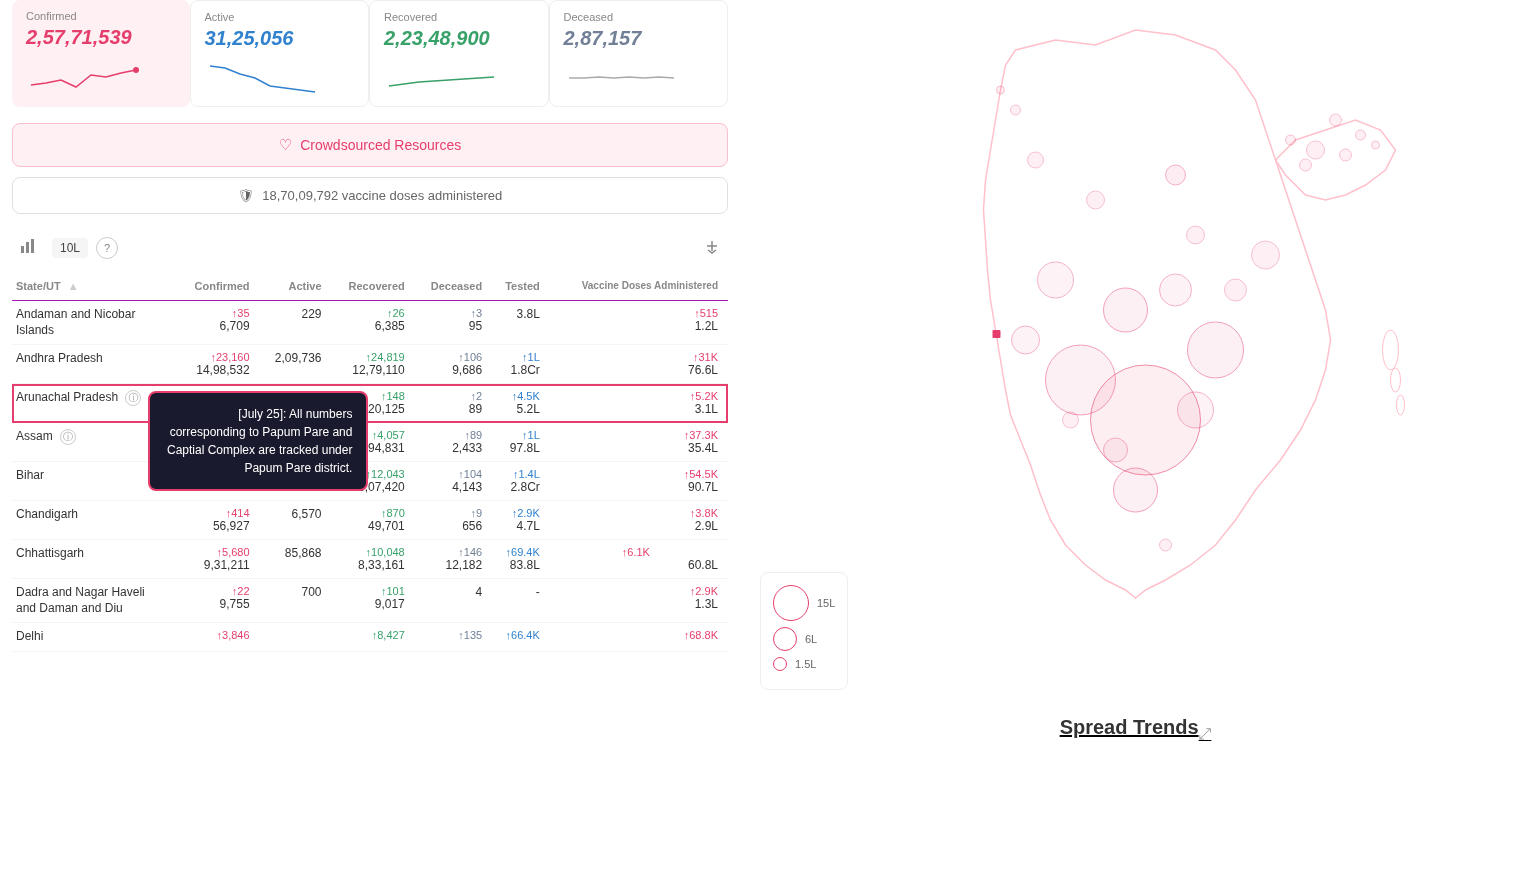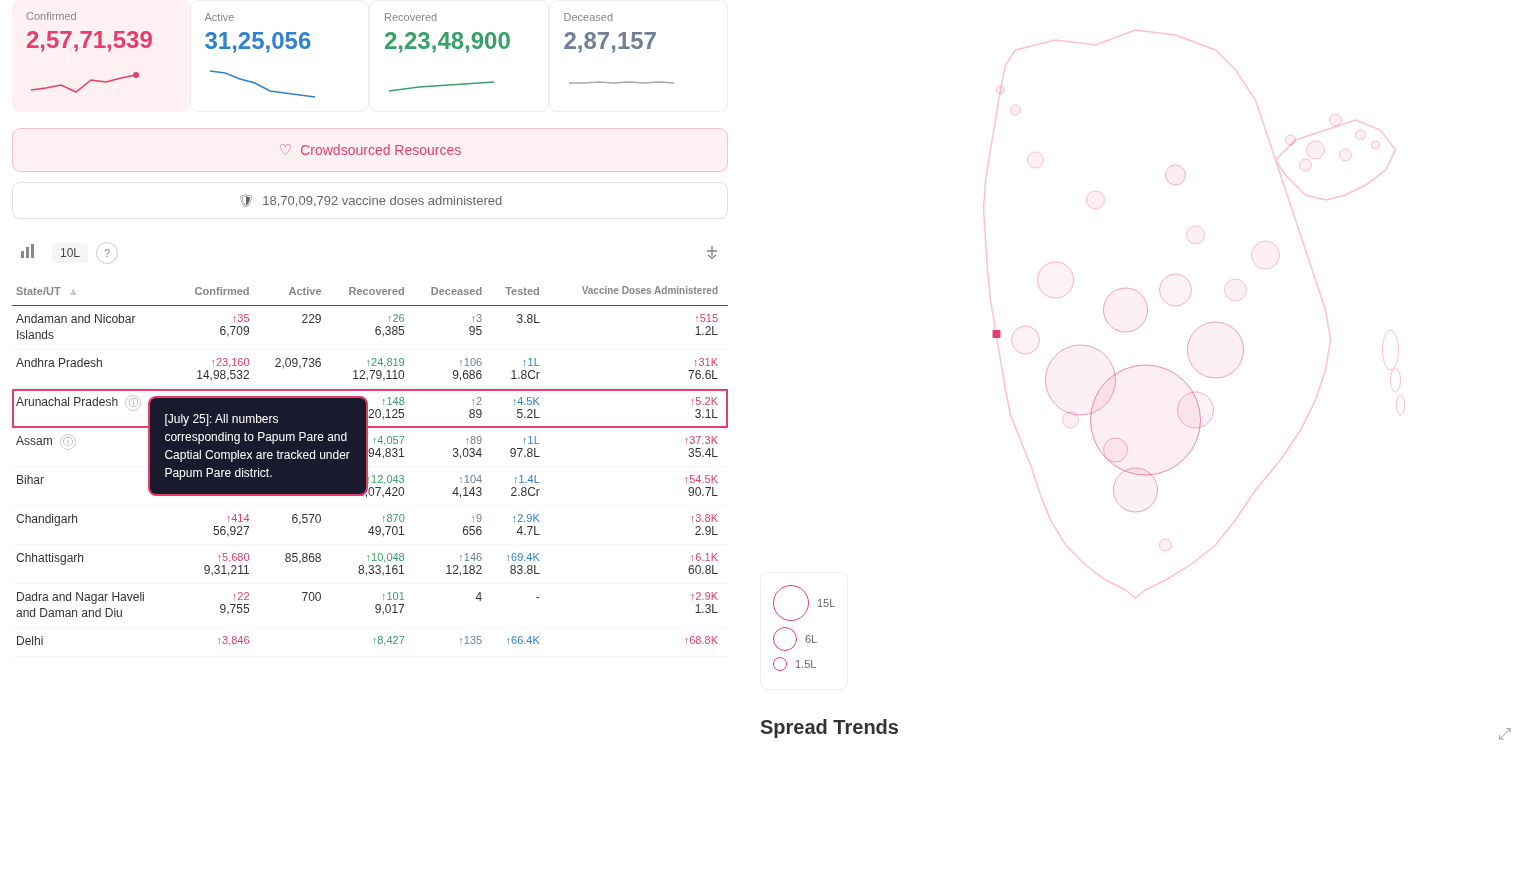--- a/index.html
+++ b/index.html
@@ -11,21 +11,21 @@
     .left-panel { width: 740px; min-width: 740px; overflow-y: auto; padding: 0 12px 20px 12px; background: #fff; }
     
     
     .stats-row { display: flex; gap: 0; margin-bottom: 16px; }
     .stat-card { flex: 1; padding: 10px 14px; border-radius: 8px; position: relative; }
     .stat-card.confirmed { background: #fff0f3; }
     .stat-card.active { background: #fff; border: 1px solid #eee; }
     .stat-card.recovered { background: #fff; border: 1px solid #eee; }
     .stat-card.deceased { background: #fff; border: 1px solid #eee; }
     .stat-card .label { font-size: 11px; color: #888; font-weight: 500; margin-bottom: 4px; }
-    .stat-card .value { font-size: 24px; font-weight: 700; }
+    .stat-card .value { font-size: 20px; font-weight: 700; font-style: italic; }
     .stat-card.confirmed .value { color: #e53e6c; }
     .stat-card.active .value { color: #3182ce; }
     .stat-card.recovered .value { color: #38a169; }
     .stat-card.deceased .value { color: #718096; }
     .stat-card .sparkline { height: 40px; margin-top: 6px; }
     
     
     .crowdsource-btn { display: flex; align-items: center; justify-content: center; gap: 8px; background: #fff0f3; border: 1px solid #f9c0ce; border-radius: 8px; padding: 12px; width: 100%; cursor: pointer; color: #e53e6c; font-size: 14px; margin-bottom: 10px; }
     .vaccine-banner { display: flex; align-items: center; justify-content: center; gap: 8px; border: 1px solid #e0e0e0; border-radius: 8px; padding: 10px; width: 100%; color: #666; font-size: 13px; margin-bottom: 16px; }
     
@@ -42,21 +42,21 @@
     .data-table th .sort-icon { display: inline-block; margin-left: 4px; color: #ccc; }
     .data-table td { padding: 6px 10px 6px 4px; vertical-align: top; text-align: right; border-bottom: 1px solid #f5f5f5; }
     .data-table td:first-child { text-align: left; max-width: 140px; }
     .state-name { font-weight: 500; color: #333; font-size: 12px; line-height: 1.3; }
     .info-icon { display: inline-flex; align-items: center; justify-content: center; width: 16px; height: 16px; border-radius: 50%; border: 1px solid #ccc; color: #999; font-size: 10px; cursor: pointer; margin-left: 4px; }
     .cell-delta { color: #e53e6c; font-size: 11px; display: block; }
     .cell-delta.green { color: #38a169; }
     .cell-delta.blue { color: #3182ce; }
     .cell-delta.gray { color: #718096; }
     .cell-main { display: block; color: #333; font-size: 12px; }
-    .tooltip-box { position: absolute; left: 40px; top: 0; background: #1a1a2e; color: #fff; border-radius: 8px; padding: 12px 14px; font-size: 12px; line-height: 1.5; width: 200px; z-index: 10; border: 2px solid #e53e6c; }
+    .tooltip-box { position: absolute; left: 40px; top: 0; background: #1a1a2e; color: #fff; border-radius: 8px; padding: 12px 14px; font-size: 12px; line-height: 1.5; width: 200px; z-index: 10; border: 2px solid #e53e6c; text-align: right; }
     
     
     .right-panel { flex: 1; background: #fff; position: relative; overflow: hidden; }
     .map-container { width: 100%; height: 700px; position: relative; background: #fff; }
     
     
     .map-legend { position: absolute; bottom: 160px; left: 20px; background: #fff; border-radius: 8px; padding: 12px; border: 1px solid #eee; }
     .legend-circle { display: flex; align-items: center; gap: 8px; margin-bottom: 6px; font-size: 11px; color: #666; }
     .l-circle { border-radius: 50%; border: 1.5px solid #e53e6c; background: transparent; }
     
@@ -282,21 +282,21 @@
       </td>
       <td>
         <span class="cell-main"></span>
       </td>
       <td>
         <span class="cell-delta green">↑4,057</span>
         <span class="cell-main">2,94,831</span>
       </td>
       <td>
         <span class="cell-delta gray">↑89</span>
-        <span class="cell-main">3,034</span>
+        <span class="cell-main">2,433</span>
       </td>
       <td>
         <span class="cell-delta blue">↑1L</span>
         <span class="cell-main">97.8L</span>
       </td>
       <td>
         <span class="cell-delta" style="color:#e53e6c;">↑37.3K</span>
         <span class="cell-main">35.4L</span>
       </td>
     </tr>
@@ -376,21 +376,21 @@
       </td>
       <td>
         <span class="cell-delta gray">↑146</span>
         <span class="cell-main">12,182</span>
       </td>
       <td>
         <span class="cell-delta blue">↑69.4K</span>
         <span class="cell-main">83.8L</span>
       </td>
       <td>
-        <span class="cell-delta" style="color:#e53e6c;">↑6.1K</span>
+        <span class="cell-delta" style="color:#e53e6c;text-align:center;">↑6.1K</span>
         <span class="cell-main">60.8L</span>
       </td>
     </tr>
             <tr>
       <td>
         <span class="state-name">Dadra and Nagar Haveli and Daman and Diu</span>
         
       </td>
       <td>
         <span class="cell-delta">↑22</span>
@@ -509,21 +509,21 @@
           <span>6L</span>
         </div>
         <div class="legend-circle">
           <div class="l-circle" style="width:14px;height:14px;"></div>
           <span>1.5L</span>
         </div>
       </div>
     </div>
 
     <div class="spread-trends">
-      <div style="display:flex;justify-content:space-between;align-items:center;">
+      <div style="display:flex;justify-content:center;align-items:center;text-decoration:underline;">
         <h2 class="spread-title">Spread Trends</h2>
         <span style="cursor:pointer;color:#999;font-size:16px;">⤢</span>
       </div>
       <div class="trend-tabs">
         <button class="trend-tab active">Cumulative</button>
         <button class="trend-tab">Daily</button>
       </div>
     </div>
   </div>
 </div>

